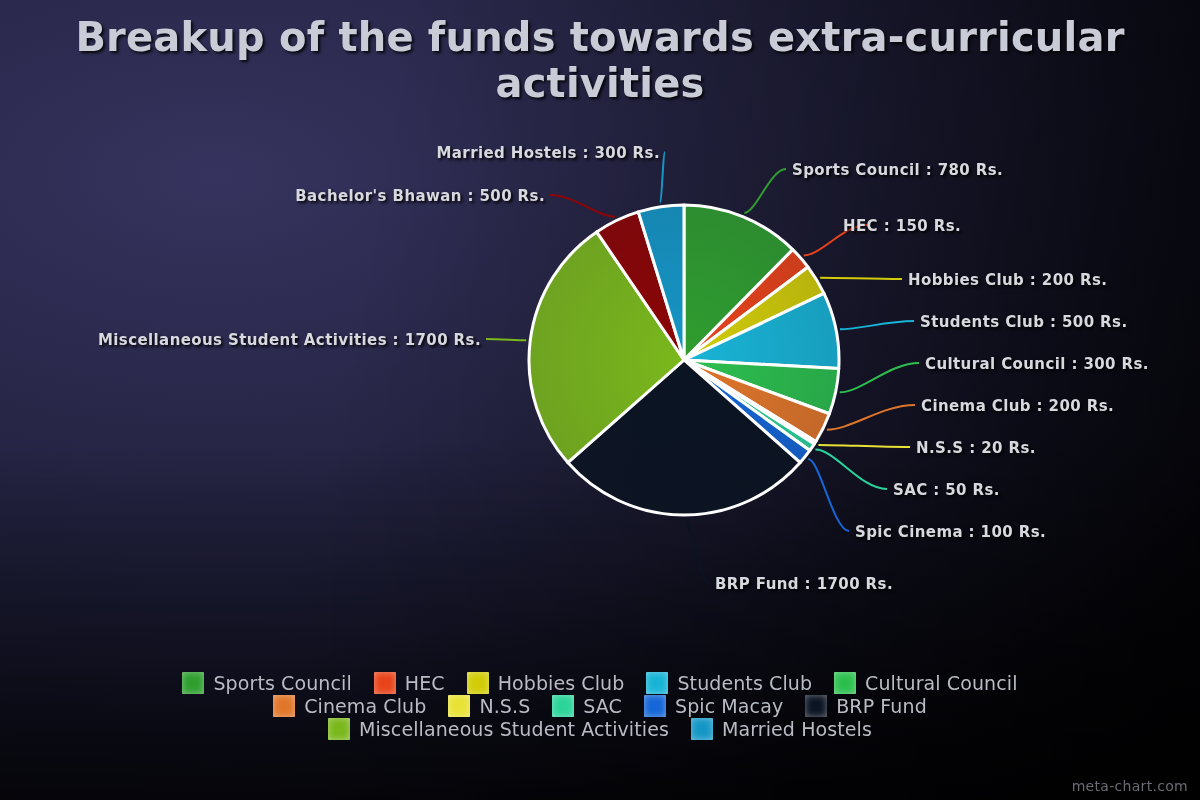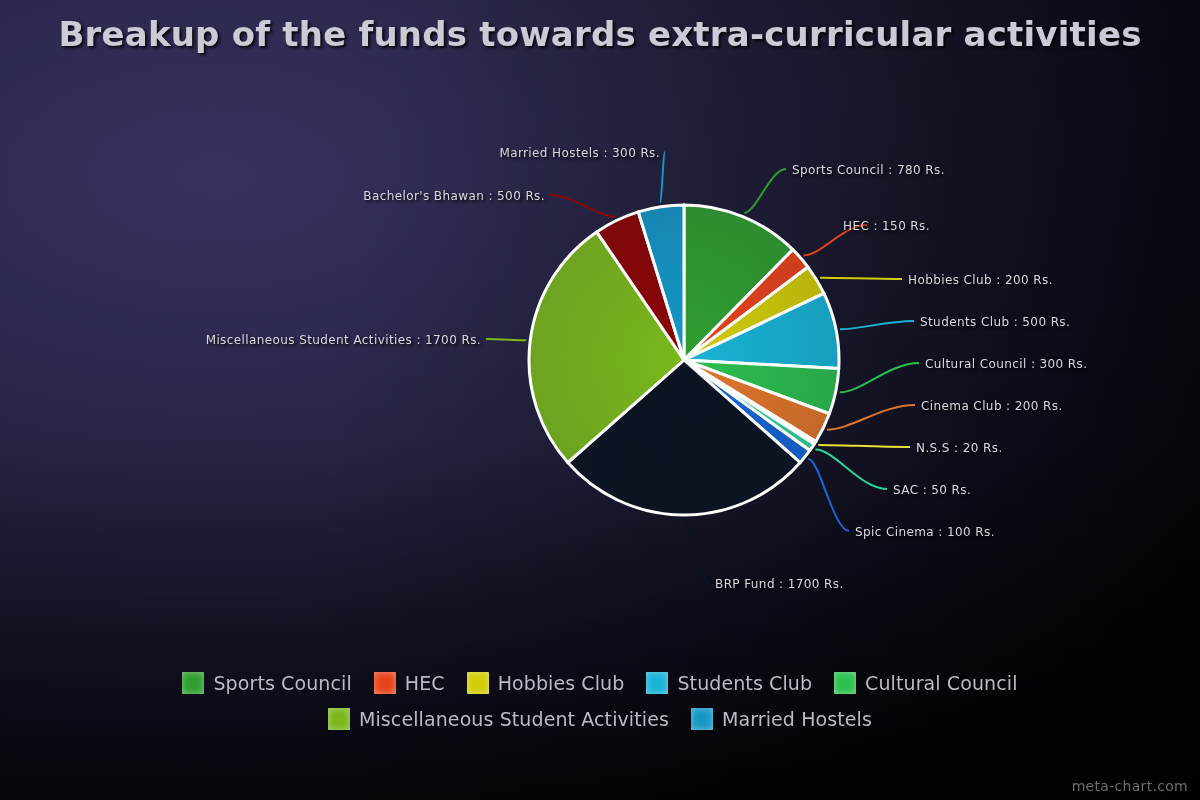--- a/index.html
+++ b/index.html
@@ -16,41 +16,41 @@
   
   #stage:after{
     content:"";position:absolute;inset:0;pointer-events:none;
     background:
       linear-gradient(100deg, rgba(0,0,0,0) 30%, rgba(0,0,0,.30) 62%, rgba(0,0,0,.62) 88%, rgba(0,0,0,.78) 100%),
       linear-gradient(180deg, rgba(0,0,0,0) 55%, rgba(0,0,0,.45) 86%, rgba(0,0,0,.70) 100%);
   }
 
   #title{
     position:absolute;left:0;top:14px;width:1200px;text-align:center;
-    font-size:34px;font-weight:bold;color:#c9ccd6;
+    font-size:40px;font-weight:bold;color:#c9ccd6;
     letter-spacing:.2px;
     text-shadow:2px 2px 3px rgba(0,0,0,.85);
     z-index:6;
   }
 
   svg#chart{position:absolute;left:0;top:0;width:1200px;height:800px;z-index:3;}
 
   .lbl{
     position:absolute;z-index:5;
-    font-size:12px;font-weight:normal;color:#d7d9df;
+    font-size:15px;font-weight:bold;color:#d7d9df;
     white-space:nowrap;
     text-shadow:2px 2px 3px rgba(0,0,0,.9);
     letter-spacing:.4px;
   }
   .lbl.r{transform:translate(0,-50%);}
   .lbl.l{transform:translate(-100%,-50%);}
 
   #legend{
     position:absolute;left:0;top:672px;width:1200px;z-index:6;
-    display:flex;flex-direction:column;align-items:center;gap:14px;
+    display:flex;flex-direction:column;align-items:center;gap:1px;
   }
   .legend-row{display:flex;flex-direction:row;align-items:center;justify-content:center;gap:22px;}
   .legend-item{display:flex;flex-direction:row;align-items:center;gap:9px;}
   .swatch{
     width:22px;height:22px;display:block;border-radius:1px;
     box-shadow:inset 0 0 7px rgba(255,255,255,.45);
   }
   .legend-text{font-size:19px;color:#b9bcc4;white-space:nowrap;letter-spacing:.1px;}
 
   #watermark{
@@ -186,20 +186,42 @@
           <span class="swatch" style="background: rgb(24, 180, 214);"></span>
           <span class="legend-text">Students Club</span>
         </div>
         <div class="legend-item">
           <span class="swatch" style="background: rgb(44, 191, 78);"></span>
           <span class="legend-text">Cultural Council</span>
         </div>
       </div>
       <div class="legend-row">
         <div class="legend-item">
+          <span class="swatch" style="background: rgb(224, 118, 42);"></span>
+          <span class="legend-text">Cinema Club</span>
+        </div>
+        <div class="legend-item">
+          <span class="swatch" style="background: rgb(233, 226, 54);"></span>
+          <span class="legend-text">N.S.S</span>
+        </div>
+        <div class="legend-item">
+          <span class="swatch" style="background: rgb(43, 212, 154);"></span>
+          <span class="legend-text">SAC</span>
+        </div>
+        <div class="legend-item">
+          <span class="swatch" style="background: rgb(21, 102, 214);"></span>
+          <span class="legend-text">Spic Macay</span>
+        </div>
+        <div class="legend-item">
+          <span class="swatch" style="background: rgb(11, 20, 34);"></span>
+          <span class="legend-text">BRP Fund</span>
+        </div>
+      </div>
+      <div class="legend-row">
+        <div class="legend-item">
           <span class="swatch" style="background: rgb(122, 184, 28);"></span>
           <span class="legend-text">Miscellaneous Student Activities</span>
         </div>
         <div class="legend-item">
           <span class="swatch" style="background: rgb(21, 151, 198);"></span>
           <span class="legend-text">Married Hostels</span>
         </div>
       </div>
     </div>
 

